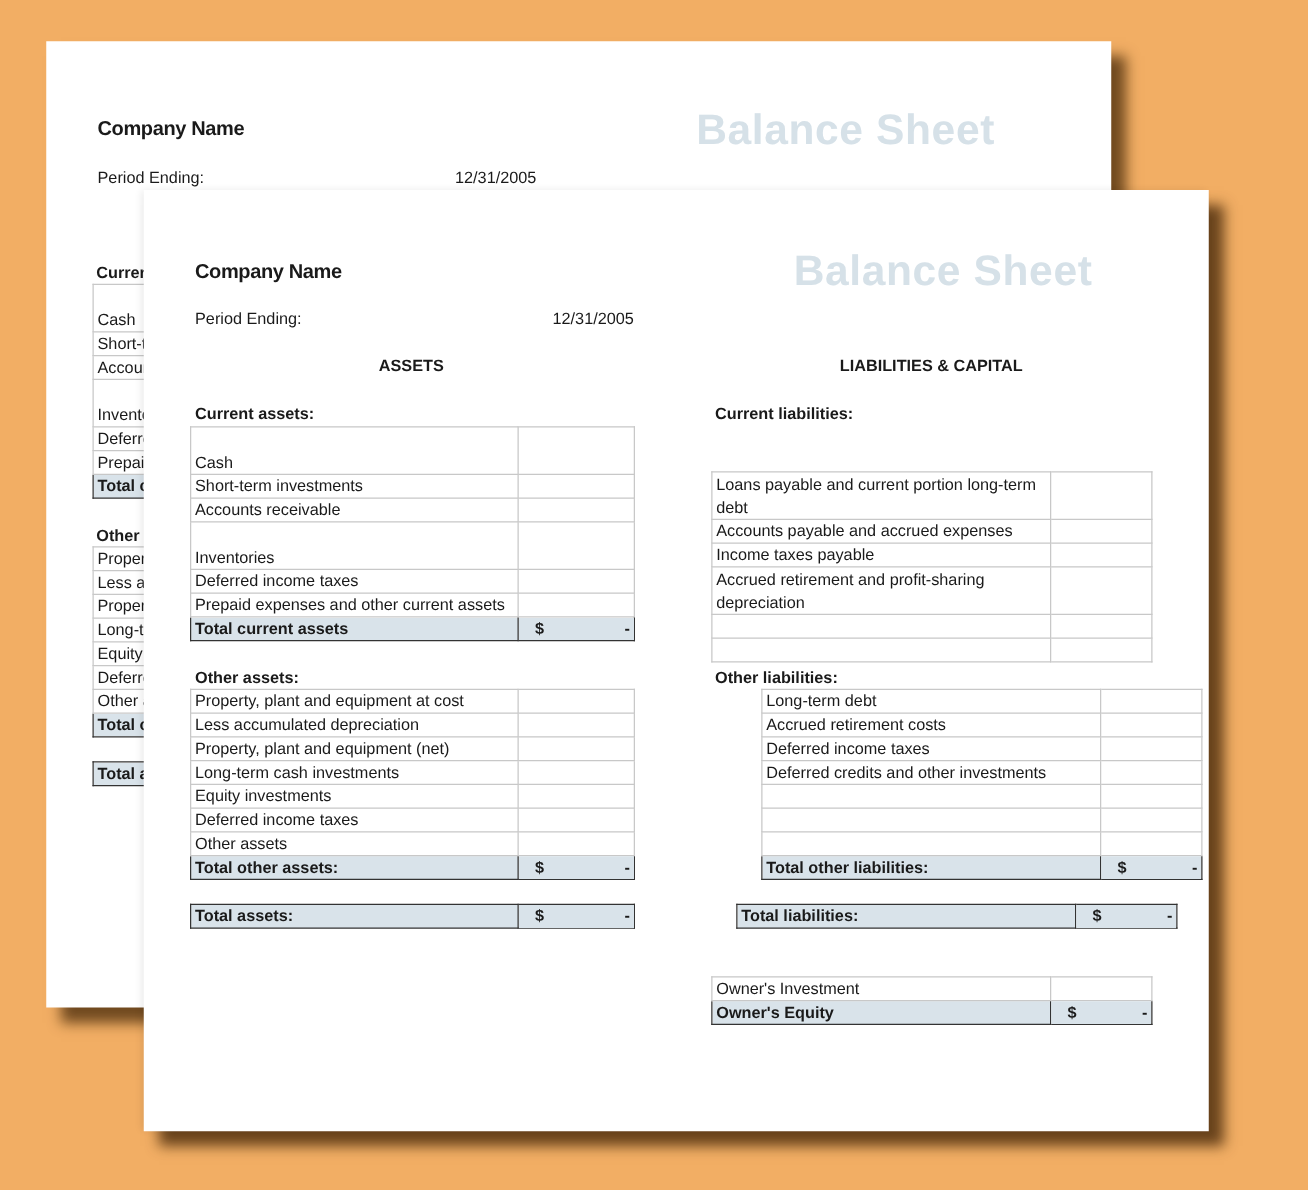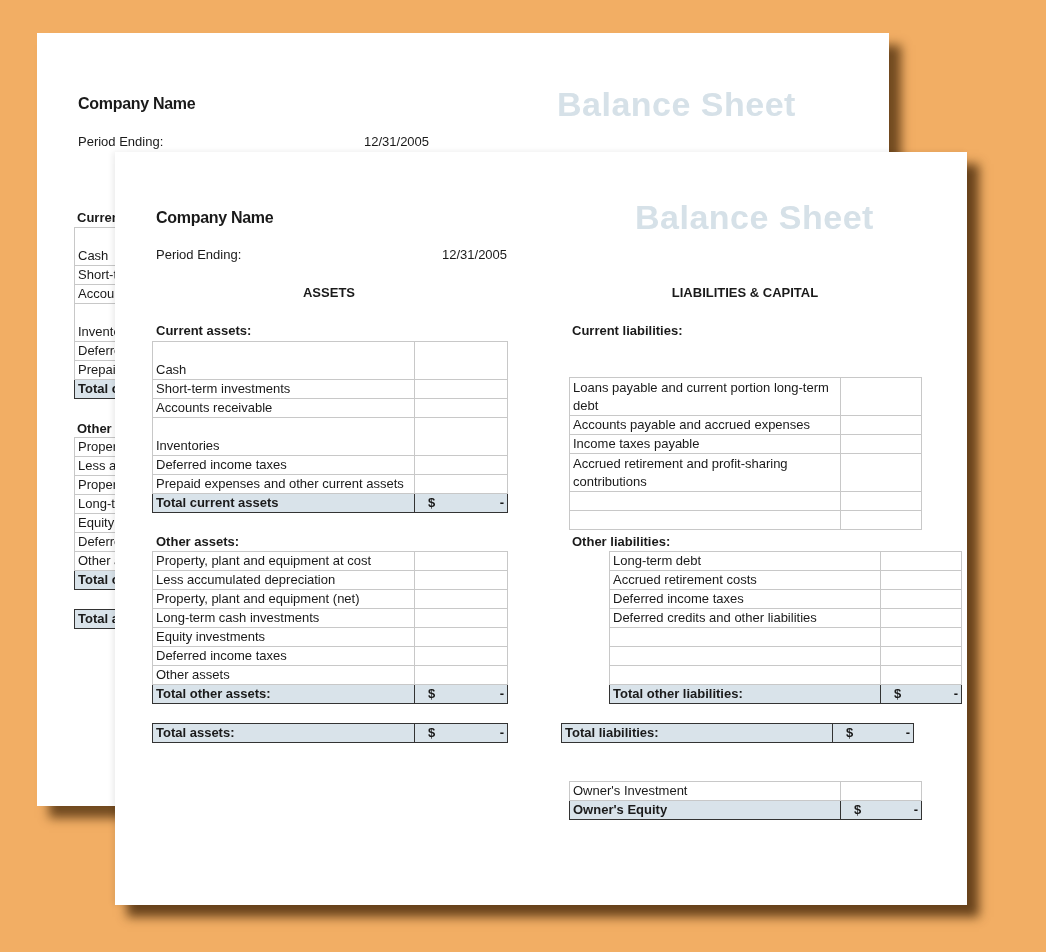--- a/index.html
+++ b/index.html
@@ -232,21 +232,21 @@
         </tr>
     <tr>
           <td class="label">Accounts payable and accrued expenses</td>
           <td class="val"></td>
         </tr>
     <tr>
           <td class="label">Income taxes payable</td>
           <td class="val"></td>
         </tr>
     <tr class="tall wrap">
-          <td class="label">Accrued retirement and profit-sharing contributions</td>
+          <td class="label">Accrued retirement and profit-sharing depreciation</td>
           <td class="val"></td>
         </tr>
     <tr>
           <td class="label"></td>
           <td class="val"></td>
         </tr>
     <tr>
           <td class="label"></td>
           <td class="val"></td>
         </tr>
@@ -266,21 +266,21 @@
         </tr>
     <tr>
           <td class="label">Accrued retirement costs</td>
           <td class="val"></td>
         </tr>
     <tr>
           <td class="label">Deferred income taxes</td>
           <td class="val"></td>
         </tr>
     <tr>
-          <td class="label">Deferred credits and other liabilities</td>
+          <td class="label">Deferred credits and other investments</td>
           <td class="val"></td>
         </tr>
     <tr>
           <td class="label"></td>
           <td class="val"></td>
         </tr>
     <tr>
           <td class="label"></td>
           <td class="val"></td>
         </tr>
@@ -291,21 +291,21 @@
     <tr class="total">
           <td class="label">Total other liabilities:</td>
           <td class="val">
             <span class="cur">$</span>
             <span class="amt">-</span>
           </td>
         </tr>
   </tbody>
     </table>
 
-  <table class="sheet" style="left:446px;top:571px;width:352px;">
+  <table class="sheet" style="left:474px;top:571px;width:352px;">
     <colgroup>
         <col style="width:271px">
         <col style="width:81px">
       </colgroup>
     <tbody>
         <tr class="total">
           <td class="label">Total liabilities:</td>
           <td class="val">
             <span class="cur">$</span>
             <span class="amt">-</span>

